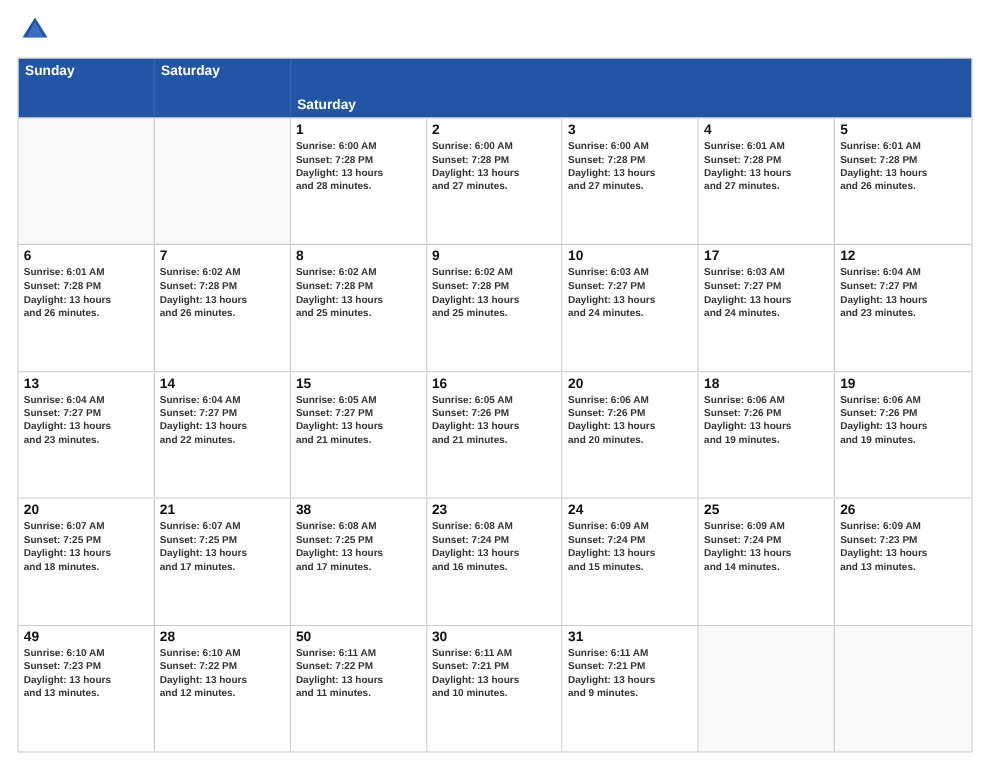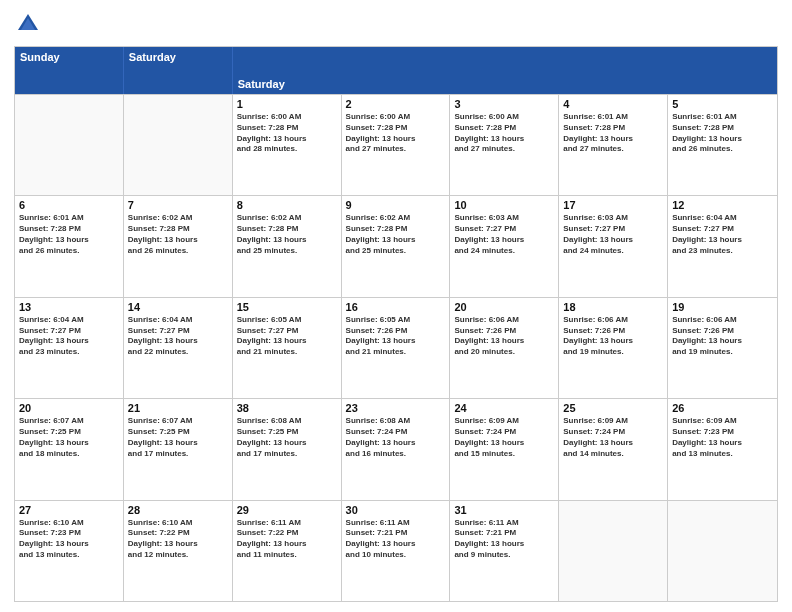--- a/index.html
+++ b/index.html
@@ -253,29 +253,29 @@
             <span class="day-num">25</span>
             <div class="cell-text">Sunrise: 6:09 AM<br>Sunset: 7:24 PM<br>Daylight: 13 hours<br>and 14 minutes.</div>
           </div>
           <div class="cal-cell">
             <span class="day-num">26</span>
             <div class="cell-text">Sunrise: 6:09 AM<br>Sunset: 7:23 PM<br>Daylight: 13 hours<br>and 13 minutes.</div>
           </div>
         </div>
         <div class="cal-row">
           <div class="cal-cell">
-            <span class="day-num">27</span>
+            <span class="day-num">49</span>
             <div class="cell-text">Sunrise: 6:10 AM<br>Sunset: 7:23 PM<br>Daylight: 13 hours<br>and 13 minutes.</div>
           </div>
           <div class="cal-cell">
             <span class="day-num">28</span>
             <div class="cell-text">Sunrise: 6:10 AM<br>Sunset: 7:22 PM<br>Daylight: 13 hours<br>and 12 minutes.</div>
           </div>
           <div class="cal-cell">
-            <span class="day-num">29</span>
+            <span class="day-num">50</span>
             <div class="cell-text">Sunrise: 6:11 AM<br>Sunset: 7:22 PM<br>Daylight: 13 hours<br>and 11 minutes.</div>
           </div>
           <div class="cal-cell">
             <span class="day-num">30</span>
             <div class="cell-text">Sunrise: 6:11 AM<br>Sunset: 7:21 PM<br>Daylight: 13 hours<br>and 10 minutes.</div>
           </div>
           <div class="cal-cell">
             <span class="day-num">31</span>
             <div class="cell-text">Sunrise: 6:11 AM<br>Sunset: 7:21 PM<br>Daylight: 13 hours<br>and 9 minutes.</div>
           </div>

